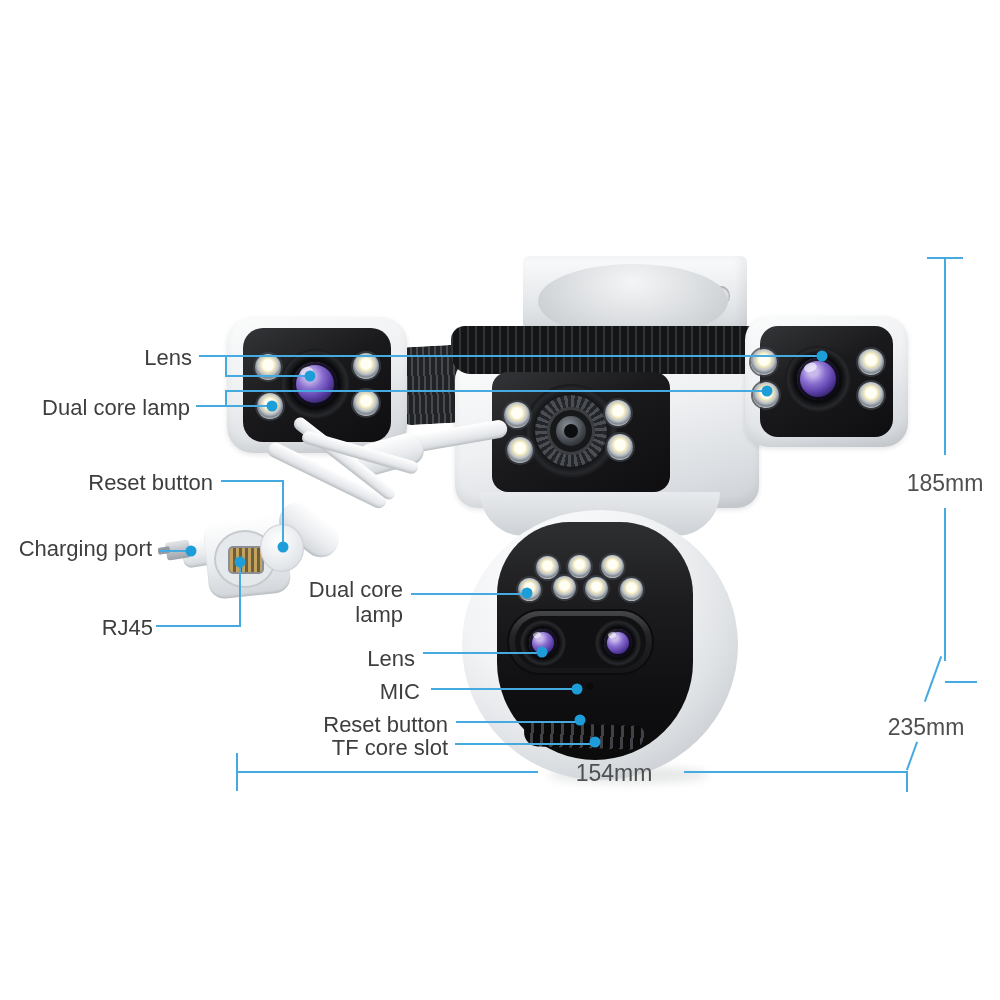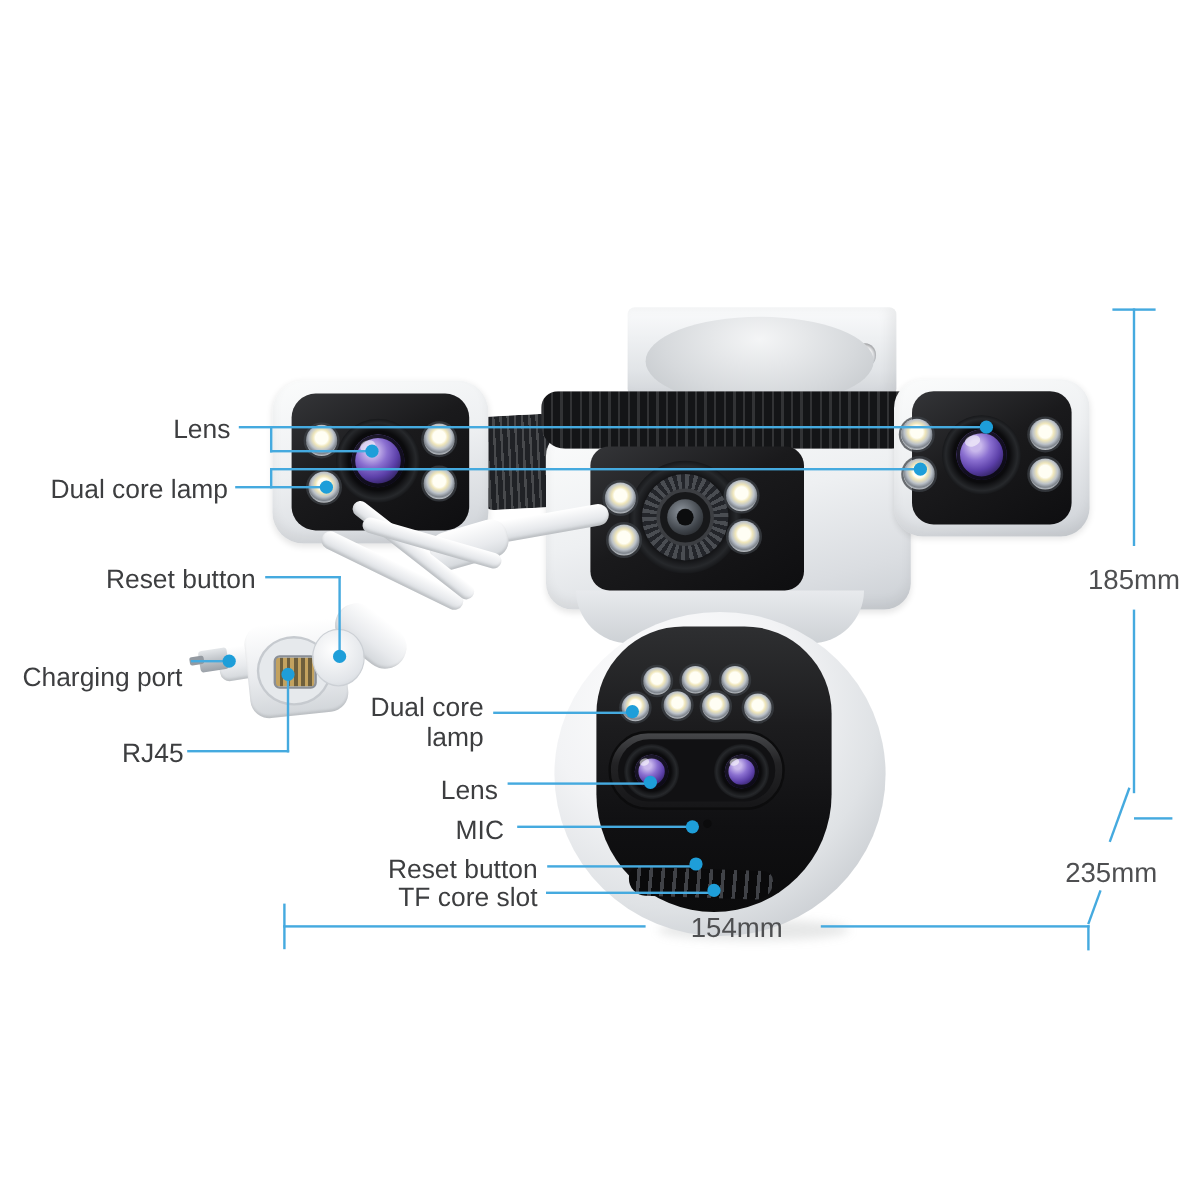--- a/index.html
+++ b/index.html
@@ -170,21 +170,21 @@
   <div class="dot" style="left:240px;top:562px"></div>
   <div class="dot" style="left:527px;top:593px"></div>
   <div class="dot" style="left:542px;top:652px"></div>
   <div class="dot" style="left:577px;top:689px"></div>
   <div class="dot" style="left:580px;top:720px"></div>
   <div class="dot" style="left:595px;top:742px"></div>
 
   <div class="lbl" style="right:808px;top:345px">Lens</div>
   <div class="lbl" style="right:810px;top:395px">Dual core lamp</div>
   <div class="lbl" style="right:787px;top:470px">Reset button</div>
-  <div class="lbl" style="right:848px;top:552px">Charging port</div>
+  <div class="lbl" style="right:848px;top:536px">Charging port</div>
   <div class="lbl" style="right:847px;top:615px">RJ45</div>
   <div class="lbl wrap" style="right:597px;top:577px">Dual core lamp</div>
   <div class="lbl" style="right:585px;top:646px">Lens</div>
   <div class="lbl" style="right:580px;top:679px">MIC</div>
   <div class="lbl" style="right:552px;top:712px">Reset button</div>
   <div class="lbl" style="right:552px;top:735px">TF core slot</div>
 
   <div class="ln h" style="left:927px;top:257px;width:36px"></div>
   <div class="ln v" style="left:944px;top:257px;height:198px"></div>
   <div class="dim" style="left:895px;top:470px">185mm</div>

